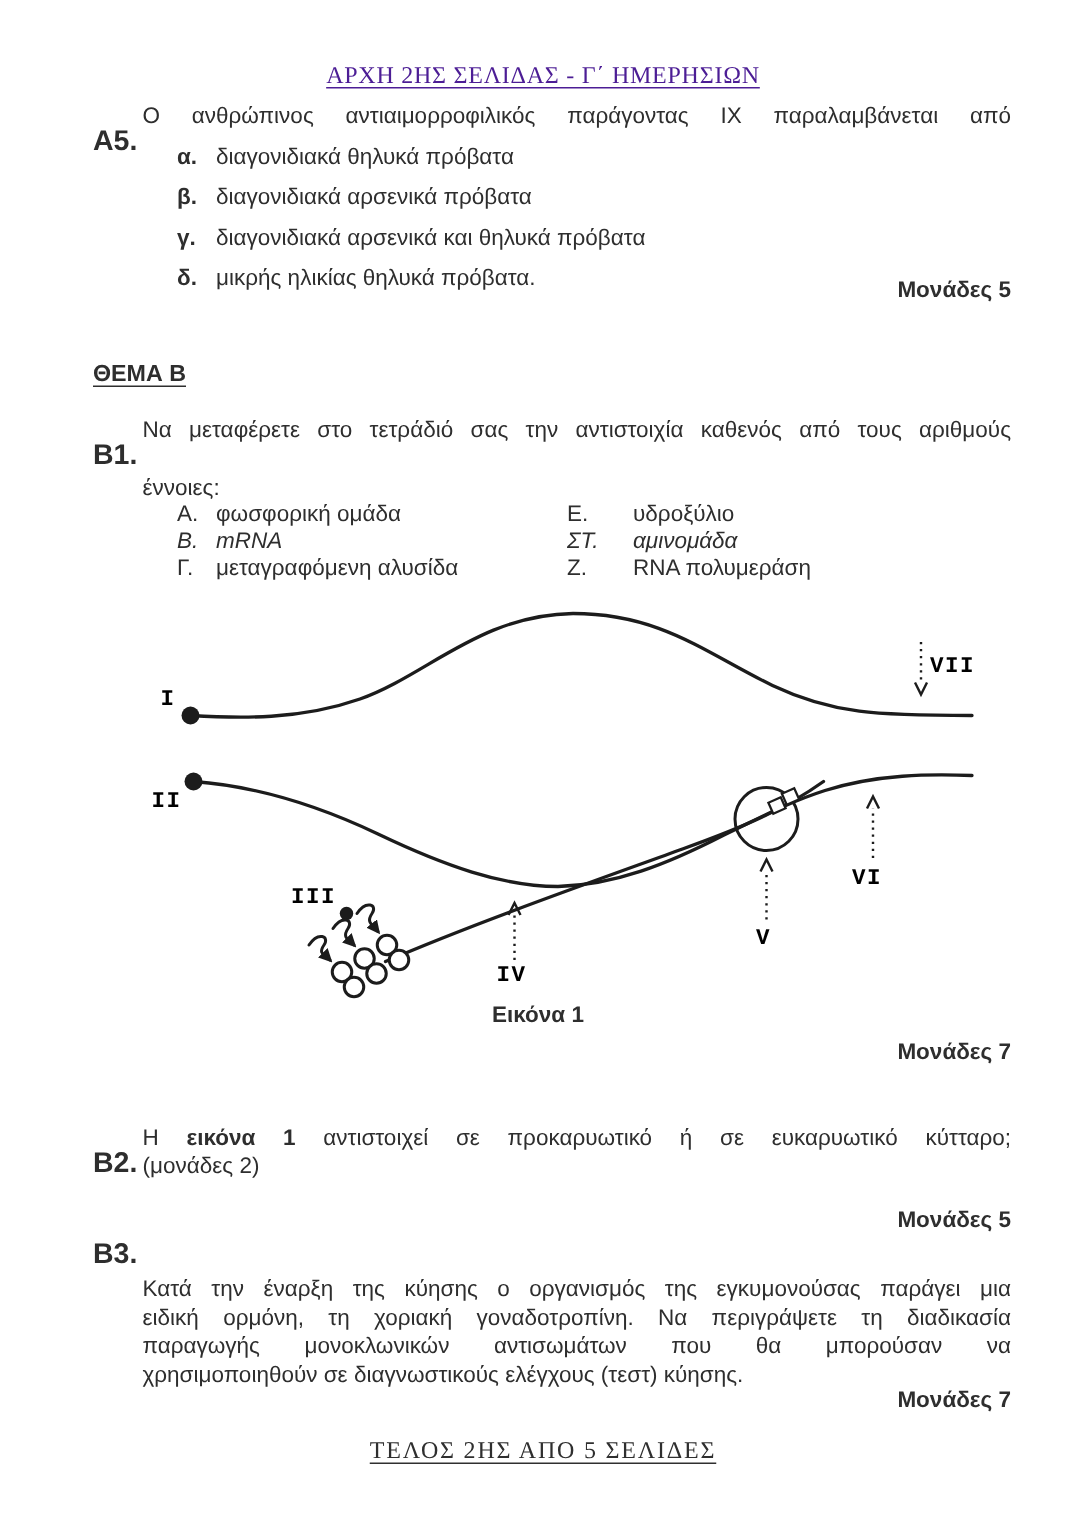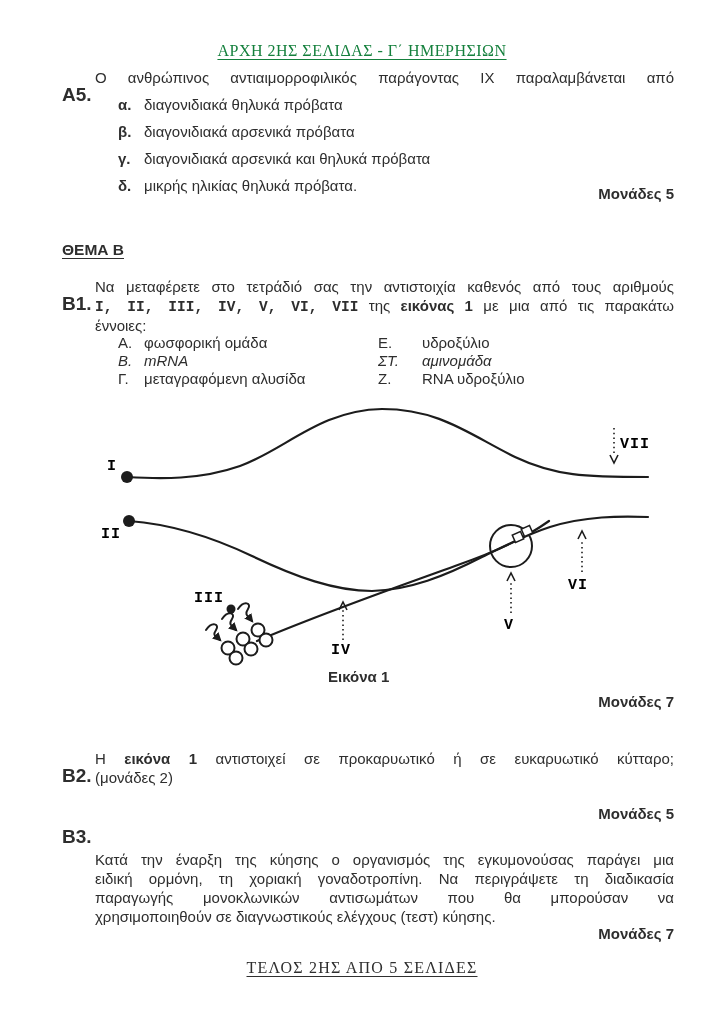--- a/index.html
+++ b/index.html
@@ -1,21 +1,21 @@
 <!DOCTYPE html>
 <html><head>
 <meta charset="utf-8">
 <style>
   html,body{margin:0;padding:0;background:#ffffff;}
   #page{
     position:relative;width:724px;height:1024px;background:#ffffff;overflow:hidden;
     font-family:"Liberation Sans", sans-serif;color:#2e2e2e;
   }
   .abs{position:absolute;}
-  .serif{font-family:"Liberation Serif", serif;color:#15803d;}
+  .serif{font-family:"Liberation Serif", serif;color:#4c1d95;}
   .mono{font-family:"Liberation Mono","DejaVu Sans Mono",monospace;font-weight:bold;}
   .b{font-weight:bold;}
   .body-text{font-size:15px;line-height:19px;}
   .jline{text-align:justify;text-align-last:justify;}
   .points{font-weight:bold;font-size:15px;text-align:right;}
   .underline{text-decoration:underline;text-underline-offset:3px;text-decoration-thickness:1px;}
   .qnum{position:absolute;left:62px;font-weight:bold;font-size:19px;margin-top:16px;}
   .qbody{position:absolute;left:95px;width:579px;font-size:15px;line-height:19px;}
   .opt-letter{display:inline-block;width:26px;font-weight:bold;}
   .match-row{position:absolute;width:579px;height:18px;}
@@ -45,40 +45,34 @@
   <div class="abs body-text" style="left:118px;top:176px;">
     <span class="opt-letter">δ.</span><span>μικρής ηλικίας θηλυκά πρόβατα.</span>
   </div>
 
   <div class="abs points" style="right:50px;top:185px;">Μονάδες 5</div>
 
   <div class="abs b underline" style="left:62px;top:241px;font-size:15.5px;">ΘΕΜΑ Β</div>
 
   <div class="qnum" style="top:277px;">Β1.</div>
   <div class="qbody jline" style="top:277px;">Να μεταφέρετε στο τετράδιό σας την αντιστοιχία καθενός από τους αριθμούς</div>
-  <div class="qbody jline" style="top:296px;">
-    <span class="mono" style="font-size:14.5px;">I, II, III, IV, V, VI, VII</span>
-    <span>της</span>
-    <span class="b">εικόνας 1</span>
-    <span>με μια από τις παρακάτω</span>
-  </div>
   <div class="qbody" style="top:316px;">έννοιες:</div>
 
   <div class="abs body-text" style="left:95px;top:333px;width:579px;height:76px;">
     <div class="match-row" style="top:0;">
       <span class="abs" style="left:23px;"><span class="match-letter">Α.</span><span>φωσφορική ομάδα</span></span>
       <span class="abs" style="left:283px;"><span class="match-letter-r">Ε.</span><span>υδροξύλιο</span></span>
     </div>
     <div class="match-row" style="top:18px;font-style:italic;">
       <span class="abs" style="left:23px;"><span class="match-letter">Β.</span><span>mRNA</span></span>
       <span class="abs" style="left:283px;"><span class="match-letter-r">ΣΤ.</span><span>αμινομάδα</span></span>
     </div>
     <div class="match-row" style="top:36px;">
       <span class="abs" style="left:23px;"><span class="match-letter">Γ.</span><span>μεταγραφόμενη αλυσίδα</span></span>
-      <span class="abs" style="left:283px;"><span class="match-letter-r">Ζ.</span><span>RNA υδροξύλιο</span></span>
+      <span class="abs" style="left:283px;"><span class="match-letter-r">Ζ.</span><span>RNA πολυμεράση</span></span>
     </div>
   </div>
 
   <svg width="724" height="300" viewBox="0 0 724 300" style="position:absolute;left:0;top:400px;">
     <defs>
       <marker id="sqh" viewBox="0 0 8 8" refX="6" refY="4" markerWidth="4.5" markerHeight="4.5" orient="auto">
         <path d="M0,0 L8,4 L0,8 Z" fill="#1c1c1c"></path>
       </marker>
     </defs>
     <g stroke="#1c1c1c" fill="none" stroke-width="2.2" stroke-linecap="round">

